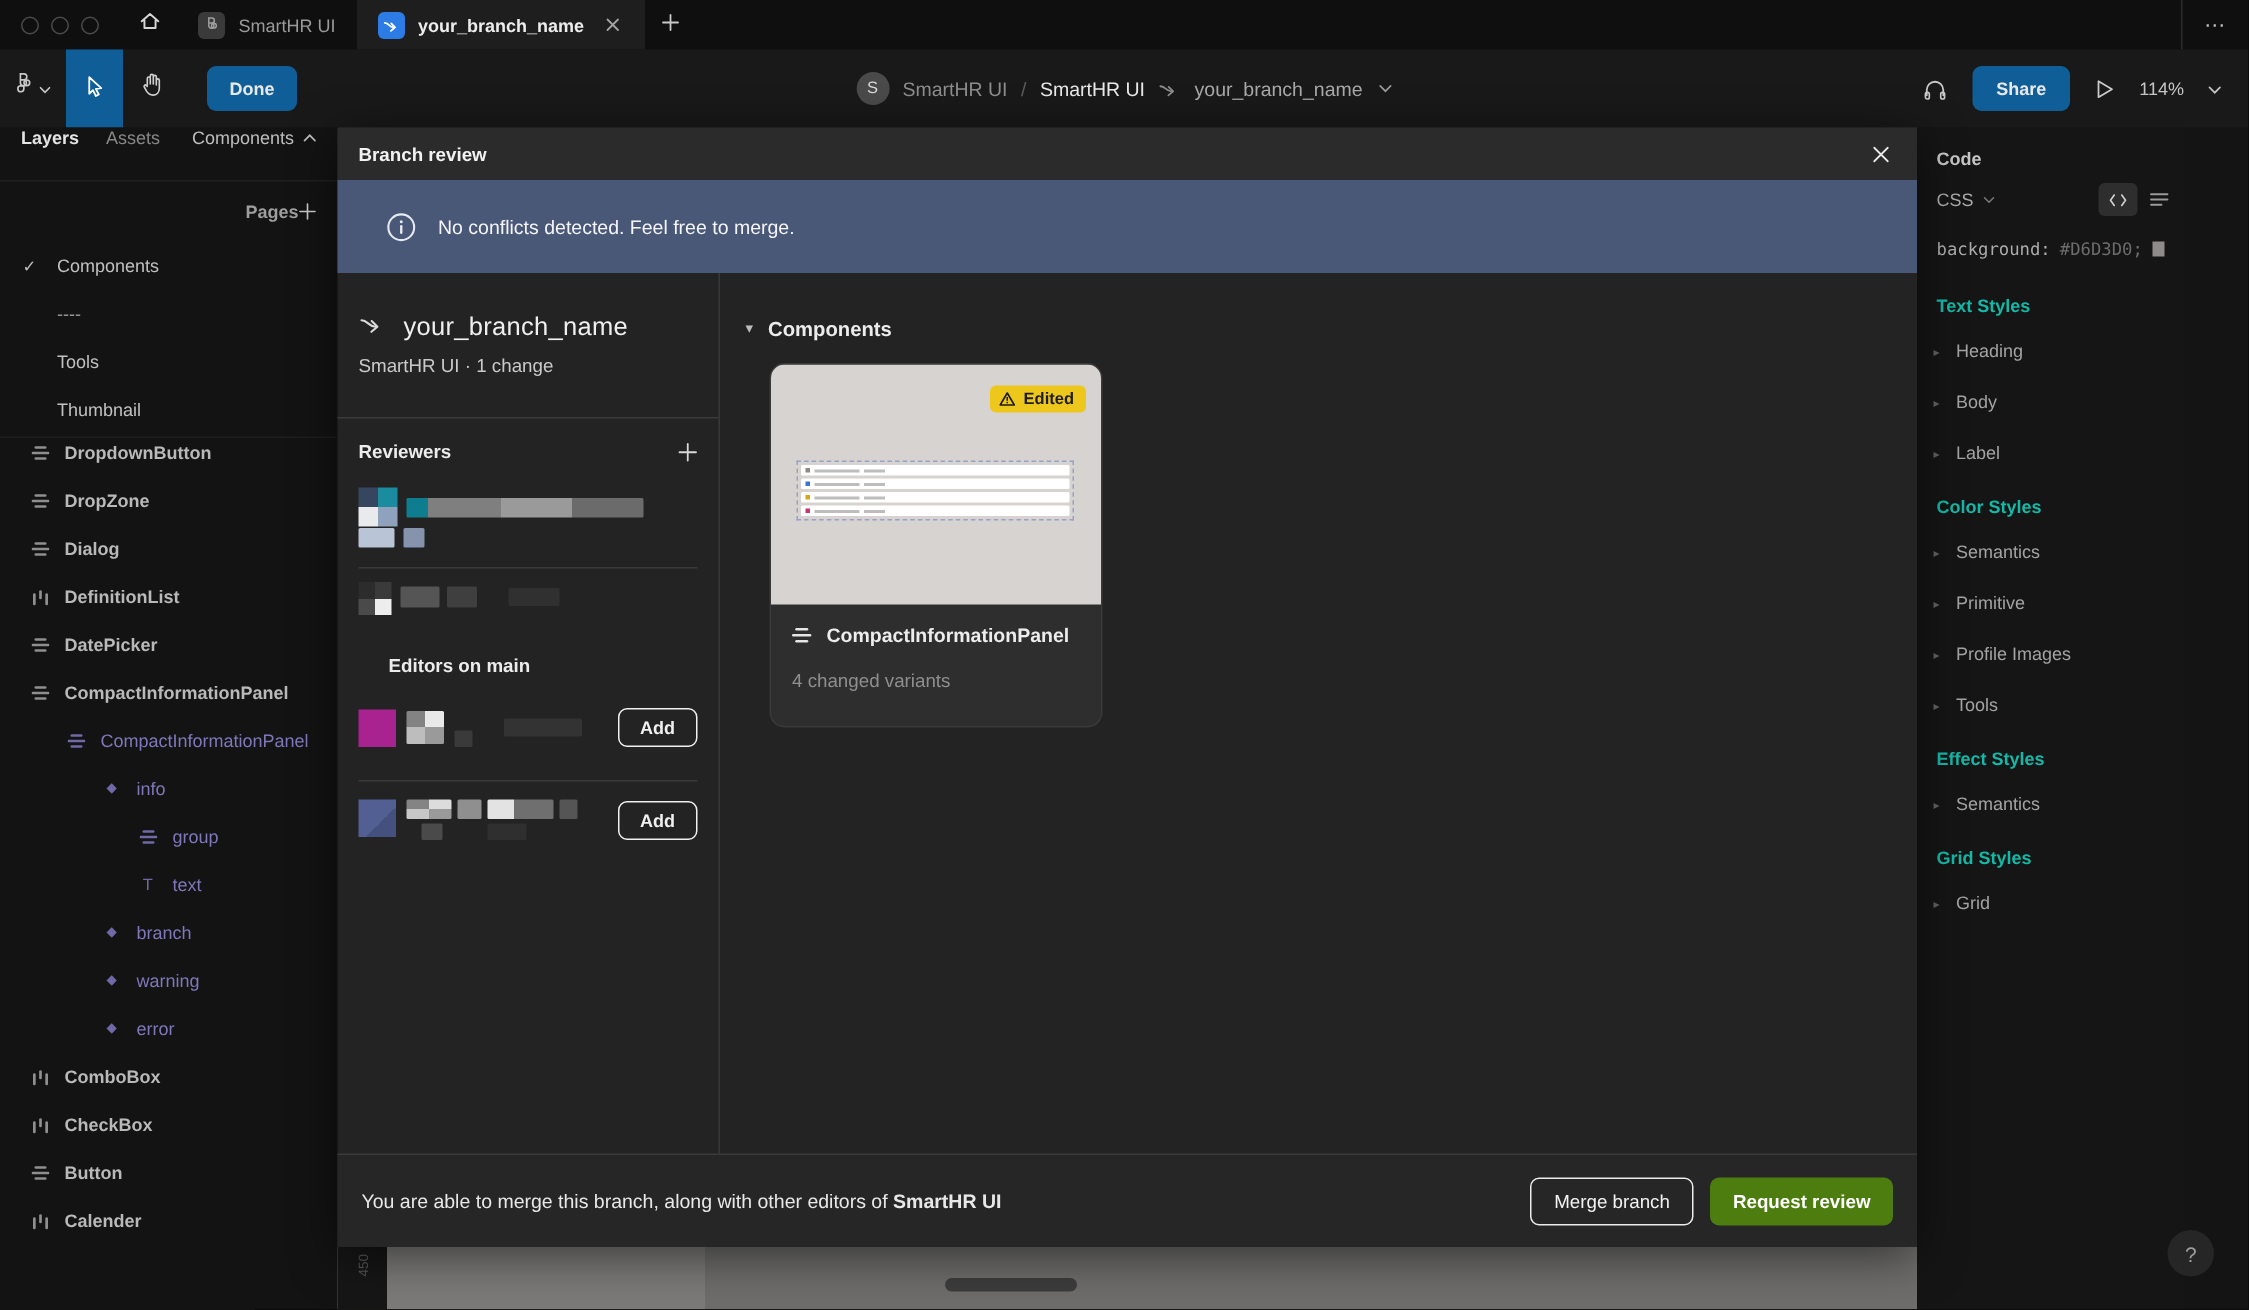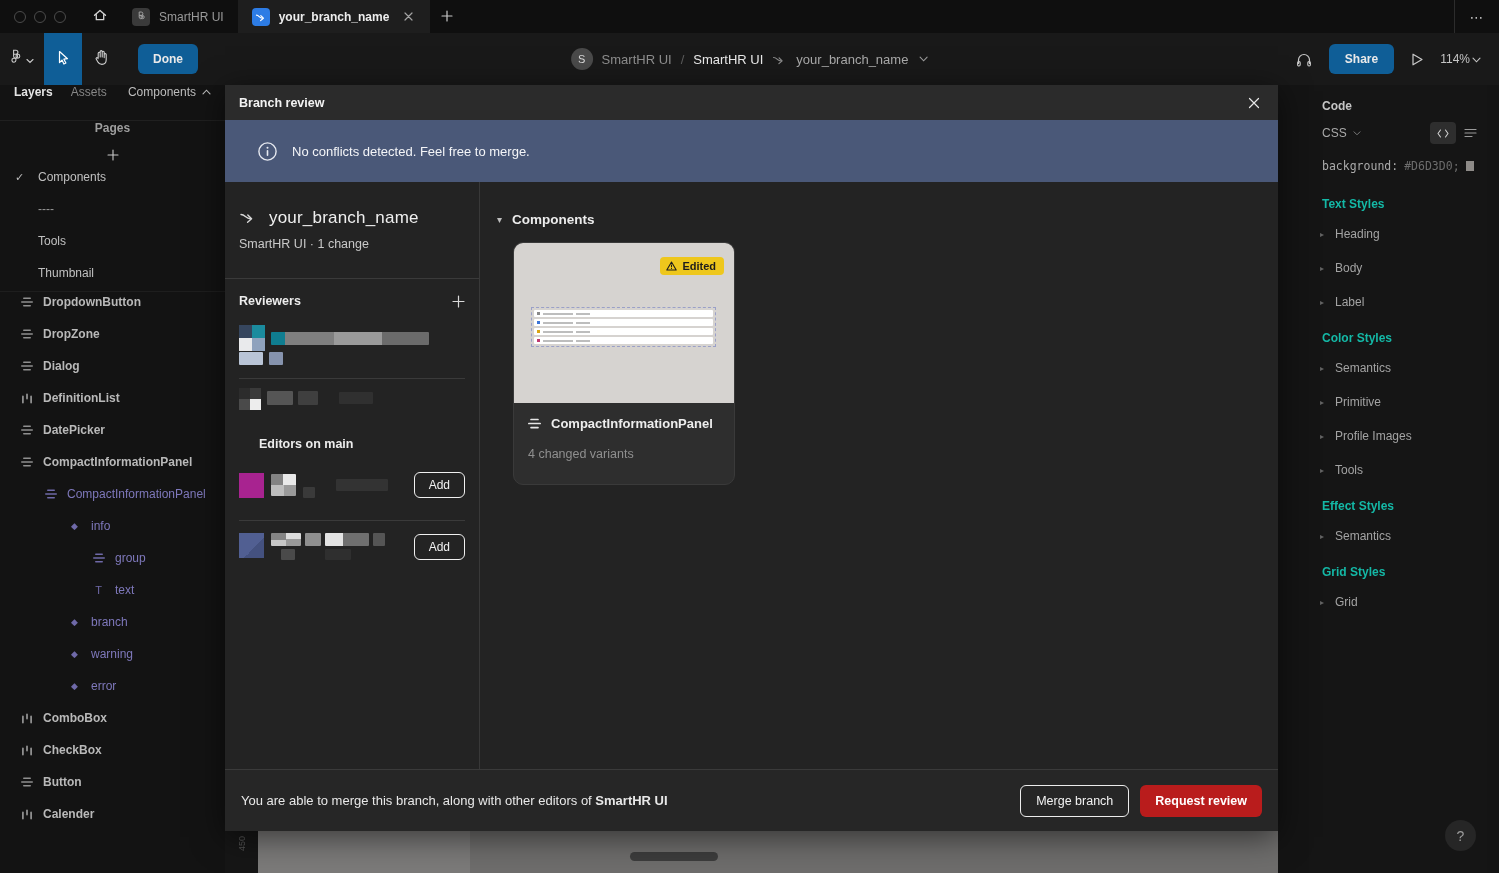--- a/index.html
+++ b/index.html
@@ -30,49 +30,49 @@
   .tool.selected{background:#0f5e97;}
   .done-btn{margin-left:18px;background:#0f5e97;color:#e9e9e9;font-size:12px;font-weight:700;border:none;border-radius:6px;padding:8px 15px;font-family:inherit;}
   .crumbs{position:absolute;left:50%;top:0;height:52px;transform:translateX(-50%);display:flex;align-items:center;gap:9px;font-size:13px;white-space:nowrap;}
   .avatar-s{width:22px;height:22px;border-radius:50%;background:#4a4a4a;color:#d9d9d9;font-size:11px;display:flex;align-items:center;justify-content:center;}
   .crumb-org{color:#8d8d8d;}.crumb-sep{color:#5c5c5c;}.crumb-file{color:#e9e9e9;}
   .crumb-branch{color:#a9a9a9;}.crumb-branch-icon{color:#8d8d8d;display:flex;}
   .crumb-caret{color:#9a9a9a;display:flex;margin-left:2px;}
   .toolbar-right{margin-left:auto;display:flex;align-items:center;gap:16px;padding-right:18px;}
   .icon-btn{display:flex;align-items:center;justify-content:center;color:#c9c9c9;}
   .share-btn{background:#0f5e97;color:#e9e9e9;font-size:12px;font-weight:700;border:none;border-radius:6px;padding:8px 16px;font-family:inherit;}
-  .zoom-ctl{display:flex;align-items:center;gap:2px;color:#c5c5c5;font-size:12px;}
+  .zoom-ctl{display:flex;align-items:center;gap:16px;color:#c5c5c5;font-size:12px;}
 
   
   .left-sidebar{position:absolute;left:0;top:85px;width:225px;bottom:0;background:#131313;overflow:hidden;}
   .ls-tabs{height:35px;display:flex;align-items:flex-start;padding:0 14px;font-size:12px;border-bottom:1px solid #202020;}
   .ls-tab{margin-right:18px;}
   .ls-tab-layers{color:#e4e4e4;font-weight:700;}
   .ls-tab-assets{color:#878787;}
   .ls-tab-components{margin:0 0 0 auto;color:#bdbdbd;display:flex;align-items:center;gap:6px;}
-  .pages-head{height:40px;display:flex;align-items:center;justify-content:space-between;padding:0 14px;flex-direction:column;}
+  .pages-head{height:40px;display:flex;align-items:center;justify-content:flex-end;padding:0 14px;}
   .pages-label{color:#9e9e9e;font-size:12px;font-weight:700;}
   .plus-btn{color:#c9c9c9;display:flex;}
   .ls-row{height:32px;display:flex;align-items:center;font-size:12px;color:#c0c0c0;position:relative;}
   .pg-row{padding-left:38px;}
   .pg-check{position:absolute;left:15px;color:#bdbdbd;font-size:11px;}
   .layers-list{border-top:1px solid #1e1e1e;margin-top:2px;}
   .layer-row{gap:10px;padding-left:20px;font-weight:700;color:#b9b9b9;}
   .layer-row.purple{color:#7e78bb;font-weight:400;}
   .layer-row.d1{padding-left:44px;}
   .layer-row.d2{padding-left:68px;}
   .layer-row.d3{padding-left:92px;}
   .lyr-ic{display:flex;align-items:center;justify-content:center;width:13px;color:#8f8f8f;flex:0 0 auto;}
   .purple .lyr-ic{color:#6f69a8;}
   .ic-diamond{font-size:9px;line-height:1;}
   .ic-T{font-size:11px;font-weight:400;}
   .clip-top{margin-top:-6px;}
 
   
-  .right-sidebar{position:absolute;left:1309px;top:85px;width:178px;bottom:0;background:#151515;}
+  .right-sidebar{position:absolute;left:1278px;top:85px;width:178px;bottom:0;background:#151515;}
   .rp-code-title{padding:14px 13px 0;color:#c6c6c6;font-size:12px;font-weight:700;}
   .rp-css-row{height:40px;display:flex;align-items:center;padding:0 10px 0 13px;color:#a9a9a9;font-size:12px;}
   .rp-css-caret{margin-left:6px;color:#7a7a7a;display:flex;}
   .rp-css-icons{margin-left:auto;display:flex;align-items:center;gap:8px;}
   .code-toggle{width:26px;height:22px;background:#2e2e2e;border-radius:4px;display:flex;align-items:center;justify-content:center;color:#d0d0d0;}
   .list-toggle{color:#9a9a9a;display:flex;}
   .rp-code-line{padding:6px 13px 12px;font-family:"DejaVu Sans Mono",monospace;font-size:11.5px;display:flex;align-items:center;gap:6px;}
   .code-prop{color:#ababab;}
   .code-val{color:#6c6c6c;}
   .code-swatch{width:10px;height:10px;background:#8e8b88;display:inline-block;}
@@ -101,21 +101,21 @@
   .branch-title-row{position:absolute;left:14px;top:26px;display:flex;align-items:center;gap:11px;color:#efefef;}
   .branch-title{font-size:17px;font-weight:500;letter-spacing:.2px;}
   .branch-meta{position:absolute;left:14px;top:55px;color:#c9c9c9;font-size:12.5px;}
   .m-div{position:absolute;left:0;right:0;height:1px;background:#3a3a3a;}
   .sec-label{color:#ececec;font-size:12.5px;font-weight:700;}
   .reviewers-head{position:absolute;left:14px;right:14px;top:112px;display:flex;align-items:center;justify-content:space-between;}
   .editors-label{position:absolute;left:14px;top:255px;padding-left:20px;}
   .mos-row{position:absolute;display:flex;align-items:flex-start;gap:6px;}
   .mos-avatar{width:26px;height:26px;flex:0 0 auto;}
   .bar{border-radius:1px;}
-  .add-btn{border:1.5px solid #f0f0f0;background:transparent;color:#f0f0f0;font-size:12px;font-weight:400;border-radius:6px;padding:5px 14px;font-family:inherit;}
+  .add-btn{border:1.5px solid #f0f0f0;background:transparent;color:#f0f0f0;font-size:12px;font-weight:700;border-radius:6px;padding:5px 14px;font-family:inherit;}
   .editor-row{position:absolute;left:14px;right:14px;display:flex;align-items:center;}
   .editor-mosaic{display:flex;align-items:center;gap:7px;}
   .editor-add{margin-left:auto;}
 
   .comp-head{position:absolute;left:272px;top:30px;display:flex;align-items:center;gap:10px;color:#ececec;font-size:13.5px;font-weight:700;}
   .tri{color:#bdbdbd;font-size:10px;}
   .card{position:absolute;left:288px;top:60px;width:222px;height:243px;border-radius:10px;overflow:hidden;background:#2e2e2e;border:1px solid #3a3a3a;box-sizing:border-box;}
   .card-preview{position:relative;height:160px;background:#d6d3d0;}
   .badge{position:absolute;top:14px;right:10px;background:#eec71c;color:#1d1d1d;font-size:11px;font-weight:700;padding:3px 8px 3px 6px;border-radius:4px;display:flex;align-items:center;gap:5px;}
   .variants{position:absolute;left:17px;right:18px;top:64px;border:1px dashed #9aa0c8;padding:2px;display:flex;flex-direction:column;gap:2px;}
@@ -125,21 +125,21 @@
   .card-footer{padding:13px 14px;}
   .card-name-row{display:flex;align-items:center;gap:10px;color:#ededed;font-size:13px;font-weight:700;}
   .card-name-row .lyr-ic{color:#e6e6e6;}
   .card-meta{margin-top:16px;color:#8f8f8f;font-size:12.5px;}
 
   .m-footer{position:absolute;left:0;right:0;bottom:0;height:62px;border-top:1px solid #3a3a3a;display:flex;align-items:center;padding:0 16px;box-sizing:border-box;background:#262626;}
   .footer-text{color:#e8e8e8;font-size:13px;}
   .footer-file{font-weight:700;}
   .footer-btns{margin-left:auto;display:flex;gap:11px;}
   .merge-btn{border:1px solid #ececec;background:transparent;color:#f2f2f2;font-size:12.5px;border-radius:6px;padding:8px 15px;font-family:inherit;}
-  .request-btn{border:none;background:#b91c1c;color:#fff;font-size:12.5px;font-weight:700;border-radius:6px;padding:8px 15px;font-family:inherit;}
+  .request-btn{border:none;background:#4d7c0f;color:#fff;font-size:12.5px;font-weight:700;border-radius:6px;padding:8px 15px;font-family:inherit;}
 </style>
 </head>
 <body>
 
 <div class="root">
 
   <div class="titlebar">
     <div class="lights">
       <span class="light"></span>
       <span class="light"></span>

